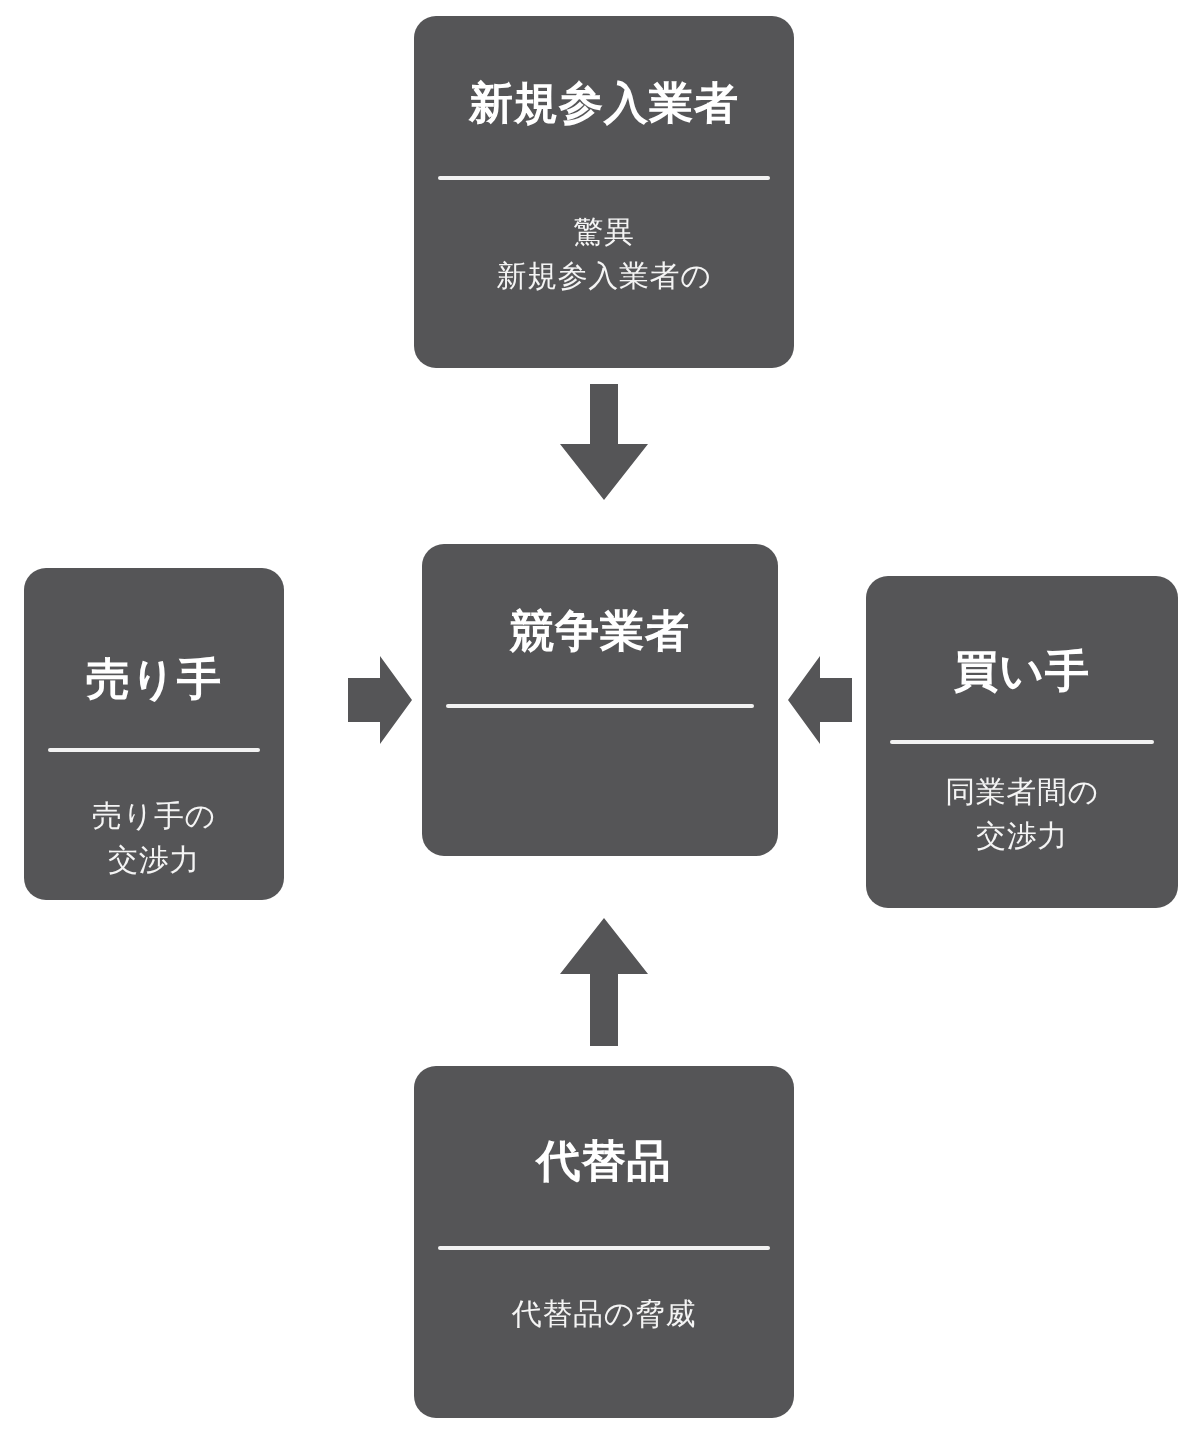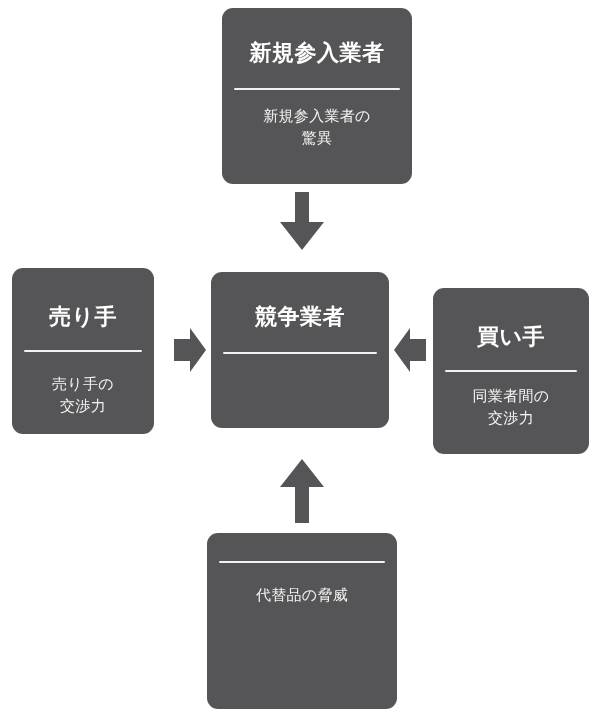--- a/index.html
+++ b/index.html
@@ -51,35 +51,36 @@
     font-size: 15px;
     line-height: 1.45;
     color: #f4f4f4;
     text-align: center;
     width: 100%;
     letter-spacing: 0.3px;
   }
 
   
   #box-new-entrants {
-    left: 222px;
+    left: 207px;
     top: 8px;
     width: 190px;
     height: 176px;
   }
   #box-new-entrants .box-title { margin-top: 32px; }
   #box-new-entrants .divider { margin-top: 22px; }
   #box-new-entrants .box-body { margin-top: 16px; }
 
   
   #box-suppliers {
     left: 12px;
-    top: 268px;
-    width: 142px;
+    top: 284px;
+    width: 130px;
     height: 166px;
+    justify-content: center;
   }
   #box-suppliers .box-title { margin-top: 36px; }
   #box-suppliers .divider { margin-top: 20px; }
   #box-suppliers .box-body { margin-top: 22px; }
 
   
   #box-rivalry {
     left: 211px;
     top: 272px;
     width: 178px;
@@ -124,22 +125,22 @@
 </style>
 </head>
 <body>
 
 <div class="canvas">
 
   <div class="box" id="box-new-entrants">
     <div class="box-title">新規参入業者</div>
     <div class="divider"></div>
     <div class="box-body">
+      <div>驚異</div>
       <div>新規参入業者の</div>
-      <div>驚異</div>
     </div>
   </div>
 
   <div class="box" id="box-suppliers">
     <div class="box-title">売り手</div>
     <div class="divider"></div>
     <div class="box-body">
       <div>売り手の</div>
       <div>交渉力</div>
     </div>
@@ -153,20 +154,21 @@
   <div class="box" id="box-buyers">
     <div class="box-title">買い手</div>
     <div class="divider"></div>
     <div class="box-body">
       <div>同業者間の</div>
       <div>交渉力</div>
     </div>
   </div>
 
   <div class="box" id="box-substitutes">
+    <div class="box-title">代替品</div>
     <div class="divider"></div>
     <div class="box-body">代替品の脅威</div>
   </div>
 
   <div class="arrow" id="arrow-down">
     <svg viewBox="0 0 44 58" xmlns="http://www.w3.org/2000/svg">
       <polygon points="15,0 29,0 29,30 44,30 22,58 0,30 15,30" fill="#555557"></polygon>
     </svg>
   </div>
 

